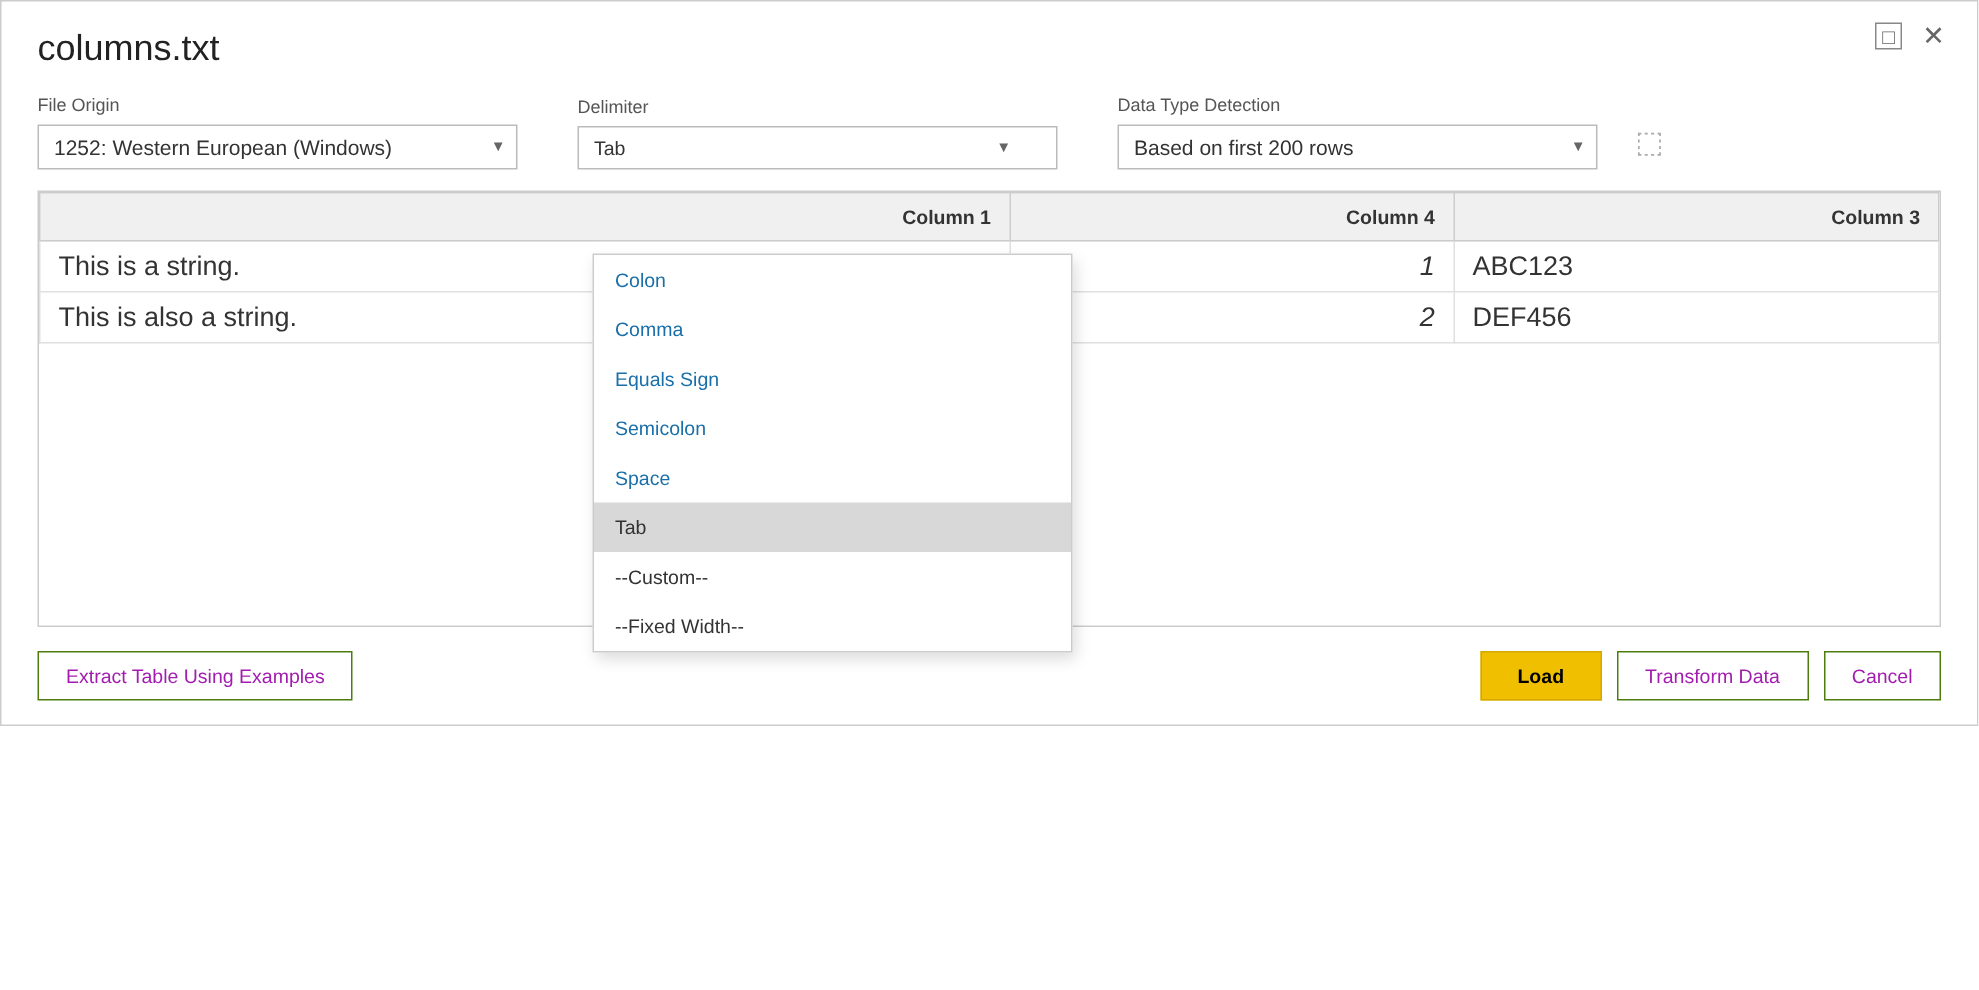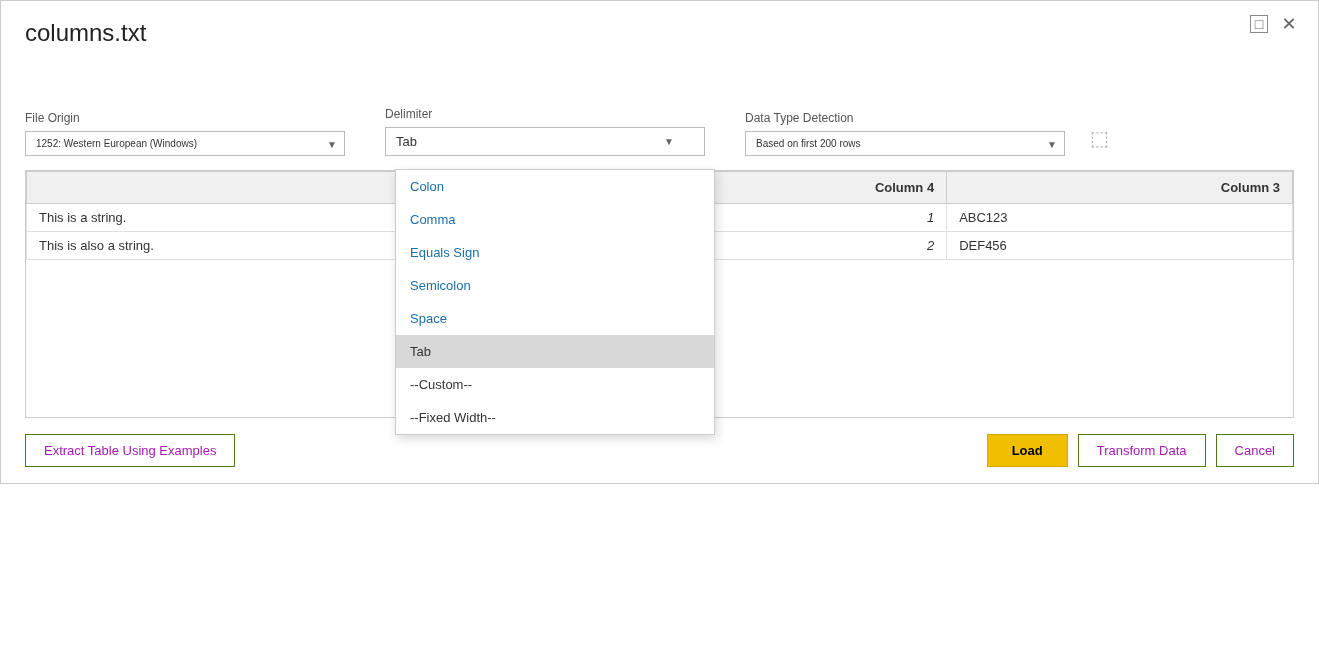--- a/index.html
+++ b/index.html
@@ -71,21 +71,20 @@
       display: flex;
       flex-direction: column;
       overflow: hidden;
     }
 
     .controls-row {
       display: flex;
       gap: 40px;
       align-items: flex-end;
       margin-bottom: 14px;
-      margin-top: 44px;
     }
 
     .control-group {
       display: flex;
       flex-direction: column;
       gap: 4px;
     }
 
     .control-label {
       font-size: 12px;
@@ -95,21 +94,21 @@
 
     .select-wrapper {
       position: relative;
       display: inline-block;
     }
 
     .select-field {
       border: 1px solid #bbb;
       background: #fff;
       padding: 6px 30px 6px 10px;
-      font-size: 10px;
+      font-size: 14px;
       color: #333;
       cursor: pointer;
       appearance: none;
       -webkit-appearance: none;
       outline: none;
     }
 
     .select-field-file-origin {
       width: 320px;
     }
@@ -146,21 +145,21 @@
       padding: 8px 12px;
       text-align: right;
       font-weight: 600;
       font-size: 13px;
       color: #333;
     }
 
     tbody td {
       border: 1px solid #e0e0e0;
       padding: 6px 12px;
-      font-size: 13px;
+      font-size: 18px;
       color: #333;
     }
 
     tbody td.num {
       text-align: right;
       font-style: italic;
     }
 
     .footer {
       padding: 16px 24px;

